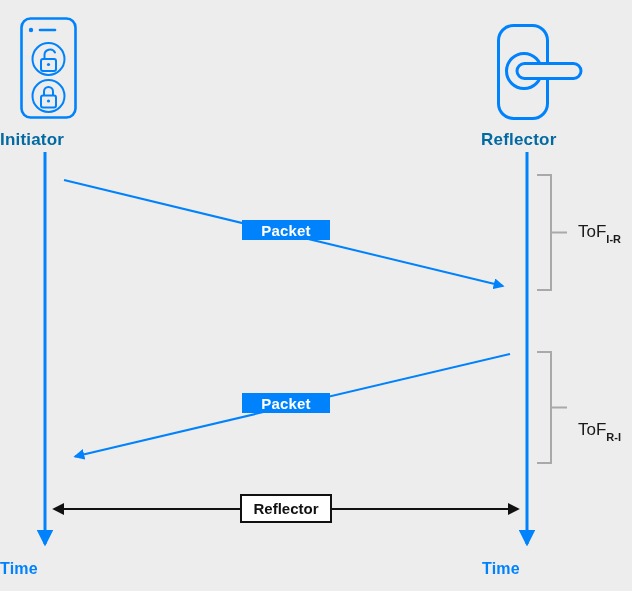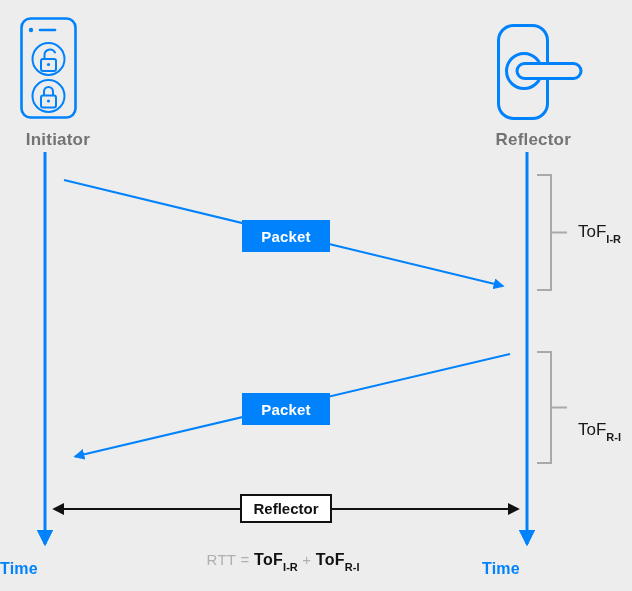--- a/index.html
+++ b/index.html
@@ -10,31 +10,31 @@
   #stage{
     position:relative;
     width:632px;height:591px;
     background:#ededed;
     overflow:hidden;
   }
   #wires{position:absolute;left:0;top:0;z-index:1;}
   .icon-box{position:absolute;z-index:2;}
   .actor-label{
     position:absolute;z-index:3;
-    font-size:17px;font-weight:700;color:#737373;
-    text-align:right;letter-spacing:.2px;
+    font-size:17px;font-weight:700;color:#0369a1;
+    text-align:left;letter-spacing:.2px;
   }
   .time-label{
     position:absolute;z-index:3;
     font-size:16px;font-weight:700;color:#0082fc;
     text-align:left;letter-spacing:.2px;
   }
   .packet-box{
     position:absolute;z-index:4;
-    left:242px;width:88px;height:32px;
+    left:242px;width:88px;height:20px;
     background:#0082fc;color:#ffffff;
     font-size:15px;font-weight:700;letter-spacing:.2px;
     display:flex;align-items:center;justify-content:center;
   }
   .distance-box{
     position:absolute;z-index:4;
     left:240px;top:494px;width:92px;height:29px;
     background:#ffffff;border:2px solid #111111;box-sizing:border-box;
     color:#111111;font-size:15px;font-weight:700;
     display:flex;align-items:center;justify-content:center;
@@ -118,21 +118,14 @@
   </div>
   <div class="tof-label" style="top:420px;">
     <span>ToF</span><sub>R-I</sub>
   </div>
 
   <div class="distance-box">Reflector</div>
 
   <div class="time-label" style="left:0;top:560px;width:90px;">Time</div>
   <div class="time-label" style="left:482px;top:560px;width:90px;">Time</div>
 
-  <div class="formula">
-    <span>RTT</span>
-    <span>=</span>
-    <span class="term"><span>ToF</span><sub>I-R</sub></span>
-    <span>+</span>
-    <span class="term"><span>ToF</span><sub>R-I</sub></span>
-  </div>
 
 </div>
 
 </body></html>

